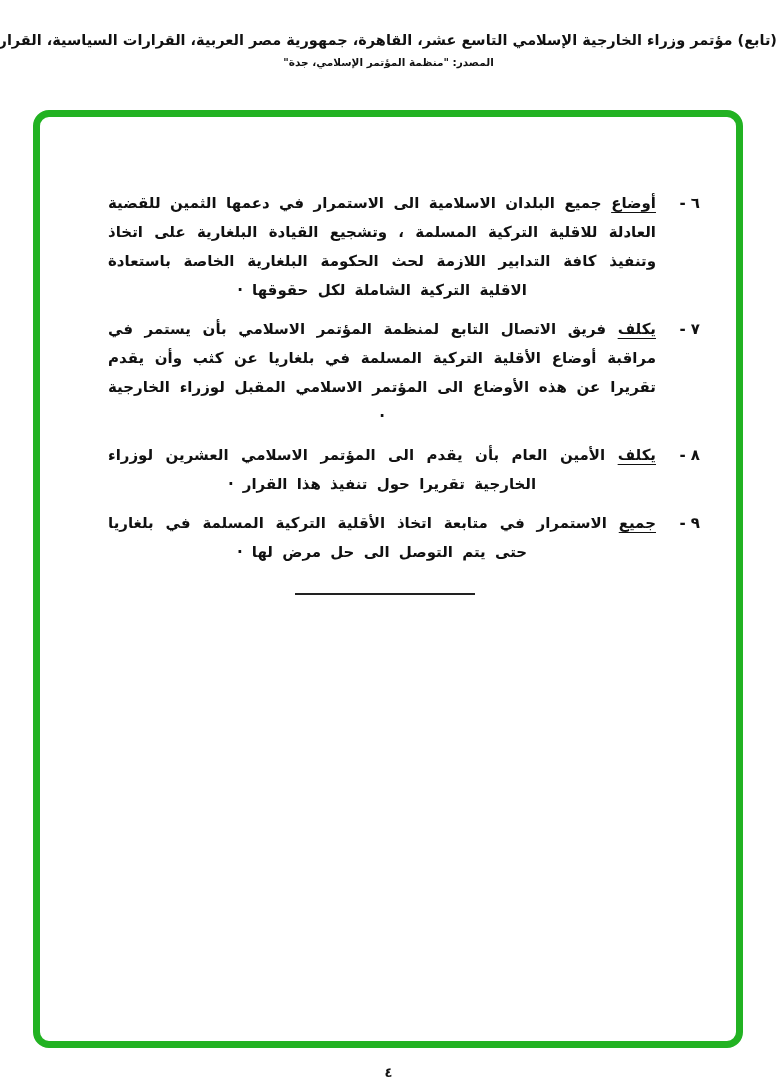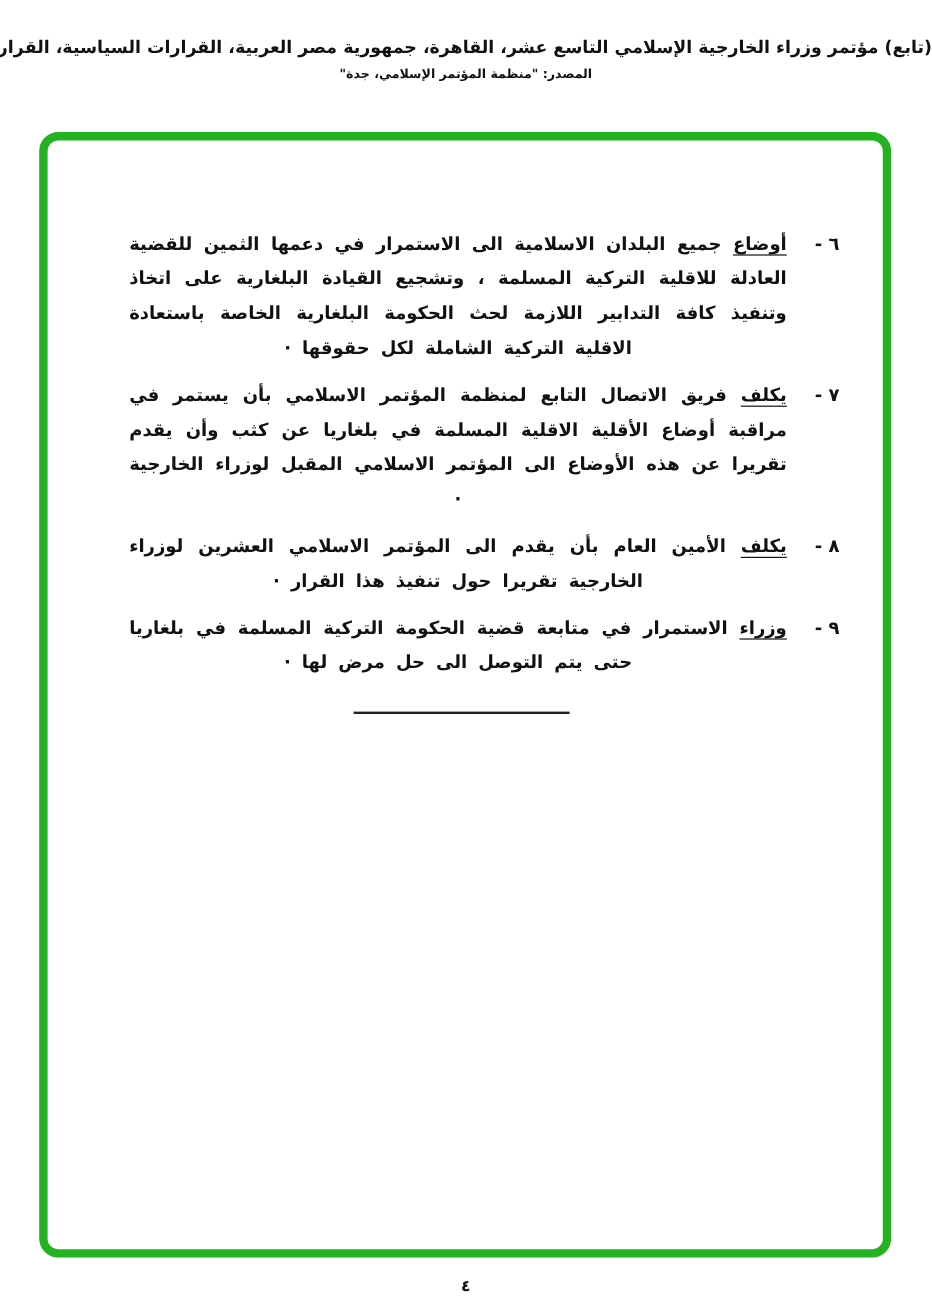--- a/index.html
+++ b/index.html
@@ -86,31 +86,31 @@
 <div class="frame">
   <div class="content">
 
     <div class="item">
       <div class="item-num">٦ -</div>
       <div class="item-body"><span class="lead">أوضاع</span> <span>جميع البلدان الاسلامية الى الاستمرار في دعمها الثمين للقضية العادلة للاقلية التركية المسلمة ، وتشجيع القيادة البلغارية على اتخاذ وتنفيذ كافة التدابير اللازمة لحث الحكومة البلغارية الخاصة باستعادة الاقلية التركية الشاملة لكل حقوقها ·</span></div>
     </div>
 
     <div class="item">
       <div class="item-num">٧ -</div>
-      <div class="item-body"><span class="lead">يكلف</span> <span>فريق الاتصال التابع لمنظمة المؤتمر الاسلامي بأن يستمر في مراقبة أوضاع الأقلية الاقلية المسلمة في بلغاريا عن كثب وأن يقدم تقريرا عن هذه الأوضاع الى المؤتمر الاسلامي المقبل لوزراء الخارجية ·</span></div>
+      <div class="item-body"><span class="lead">يكلف</span> <span>فريق الاتصال التابع لمنظمة المؤتمر الاسلامي بأن يستمر في مراقبة أوضاع الأقلية التركية المسلمة في بلغاريا عن كثب وأن يقدم تقريرا عن هذه الأوضاع الى المؤتمر الاسلامي المقبل لوزراء الخارجية ·</span></div>
     </div>
 
     <div class="item">
       <div class="item-num">٨ -</div>
       <div class="item-body"><span class="lead">يكلف</span> <span>الأمين العام بأن يقدم الى المؤتمر الاسلامي العشرين لوزراء الخارجية تقريرا حول تنفيذ هذا القرار ·</span></div>
     </div>
 
     <div class="item">
       <div class="item-num">٩ -</div>
-      <div class="item-body"><span class="lead">وزراء</span> <span>الاستمرار في متابعة قضية الحكومة التركية المسلمة في بلغاريا حتى يتم التوصل الى حل مرض لها ·</span></div>
+      <div class="item-body"><span class="lead">جميع</span> <span>الاستمرار في متابعة اتخاذ الأقلية التركية المسلمة في بلغاريا حتى يتم التوصل الى حل مرض لها ·</span></div>
     </div>
 
     <div class="sep"></div>
 
   </div>
 </div>
 
 <div class="pagenum">٤</div>
 
 </body></html>

